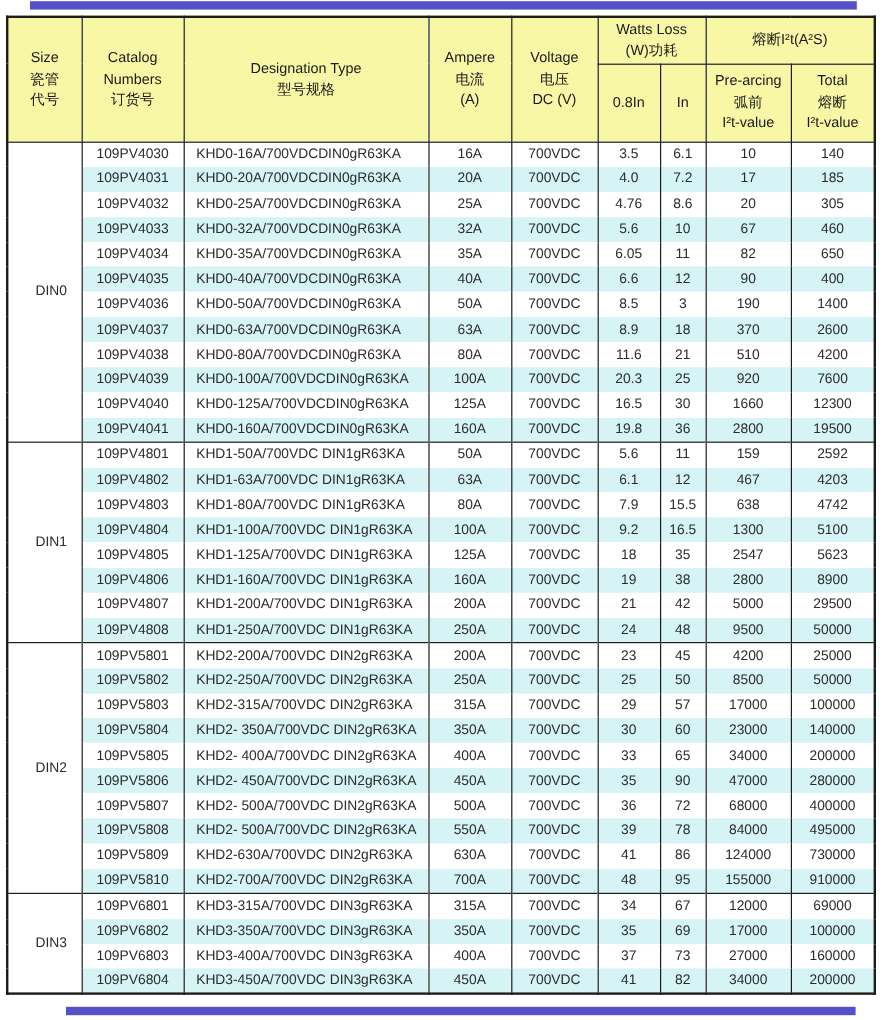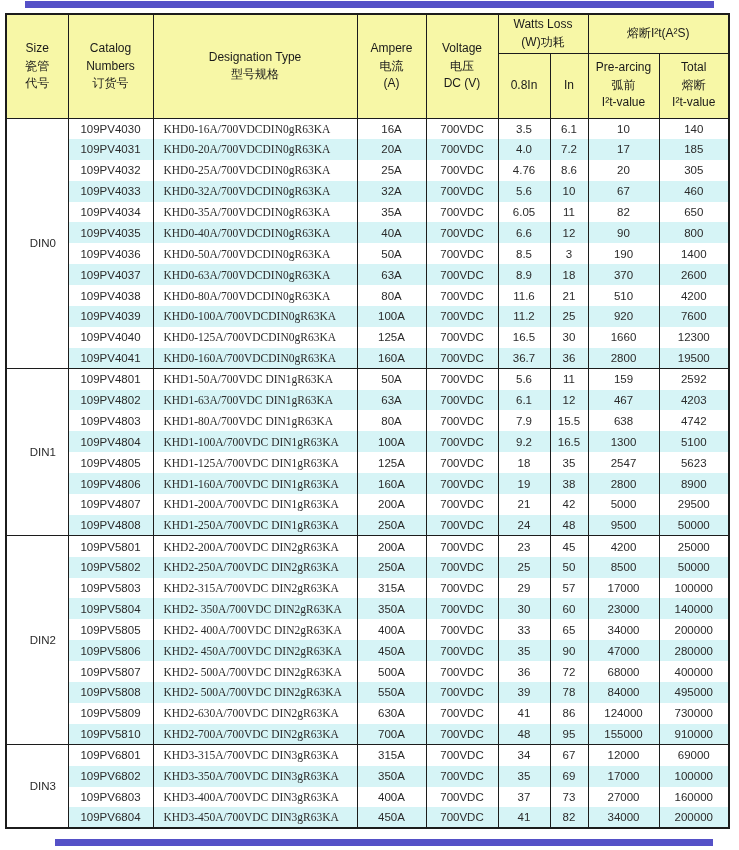--- a/index.html
+++ b/index.html
@@ -50,21 +50,21 @@
   }
   thead tr.h1 { height: 39px; }
   thead tr.h2 { height: 65px; }
   tbody td {
     height: 20.9px;
     font-size: 11.5px;
     white-space: nowrap;
   }
   tbody tr.alt td { background: var(--row-alt); }
   tbody td.size-cell { background: #ffffff; font-size: 11.5px; padding-left: 13px; }
-  tbody td.designation { text-align: left; padding-left: 10px; font-family: Liberation Serif, serif; }
+  tbody td.designation { text-align: left; padding-left: 10px; }
   tbody tr.group-start td { border-top: 1.5px solid var(--line); }
 
   col.c-size { width: 62px; }
   col.c-catalog { width: 85px; }
   col.c-designation { width: 204px; }
   col.c-ampere { width: 69px; }
   col.c-voltage { width: 72px; }
   col.c-w08 { width: 52px; }
   col.c-win { width: 38px; }
   col.c-prearc { width: 71px; }
@@ -172,21 +172,21 @@
           <td>650</td>
         </tr>
         <tr class="alt">
           <td>109PV4035</td>
           <td class="designation">KHD0-40A/700VDCDIN0gR63KA</td>
           <td>40A</td>
           <td>700VDC</td>
           <td>6.6</td>
           <td>12</td>
           <td>90</td>
-          <td>800</td>
+          <td>400</td>
         </tr>
         <tr>
           <td>109PV4036</td>
           <td class="designation">KHD0-50A/700VDCDIN0gR63KA</td>
           <td>50A</td>
           <td>700VDC</td>
           <td>8.5</td>
           <td>3</td>
           <td>190</td>
           <td>1400</td>
@@ -209,41 +209,41 @@
           <td>11.6</td>
           <td>21</td>
           <td>510</td>
           <td>4200</td>
         </tr>
         <tr class="alt">
           <td>109PV4039</td>
           <td class="designation">KHD0-100A/700VDCDIN0gR63KA</td>
           <td>100A</td>
           <td>700VDC</td>
-          <td>11.2</td>
+          <td>20.3</td>
           <td>25</td>
           <td>920</td>
           <td>7600</td>
         </tr>
         <tr>
           <td>109PV4040</td>
           <td class="designation">KHD0-125A/700VDCDIN0gR63KA</td>
           <td>125A</td>
           <td>700VDC</td>
           <td>16.5</td>
           <td>30</td>
           <td>1660</td>
           <td>12300</td>
         </tr>
         <tr class="alt">
           <td>109PV4041</td>
           <td class="designation">KHD0-160A/700VDCDIN0gR63KA</td>
           <td>160A</td>
           <td>700VDC</td>
-          <td>36.7</td>
+          <td>19.8</td>
           <td>36</td>
           <td>2800</td>
           <td>19500</td>
         </tr>
         <tr class="group-start">
           <td rowspan="8" class="size-cell">DIN1</td>
           <td>109PV4801</td>
           <td class="designation">KHD1-50A/700VDC DIN1gR63KA</td>
           <td>50A</td>
           <td>700VDC</td>

